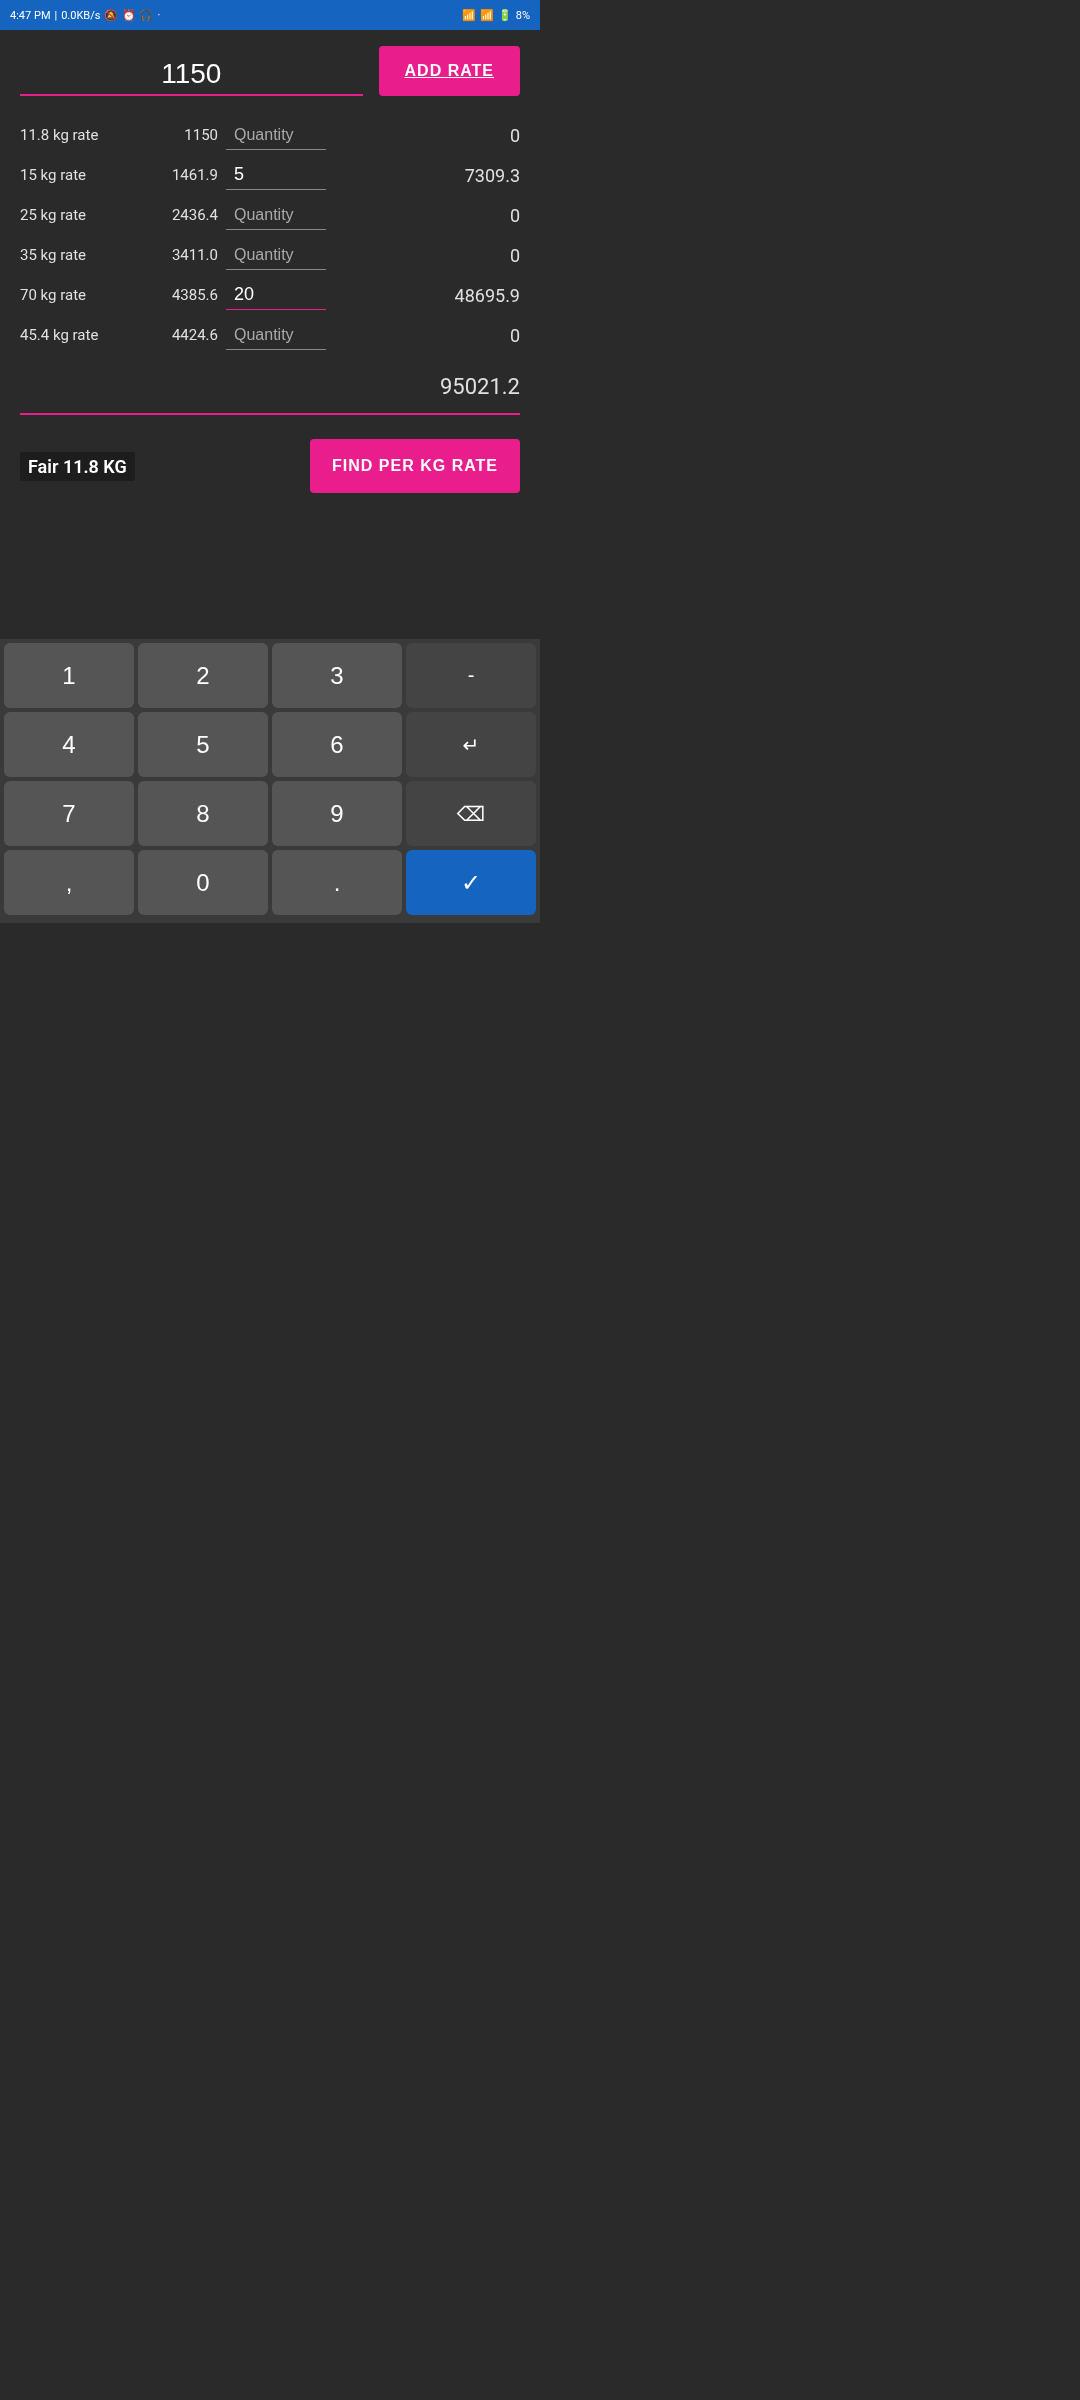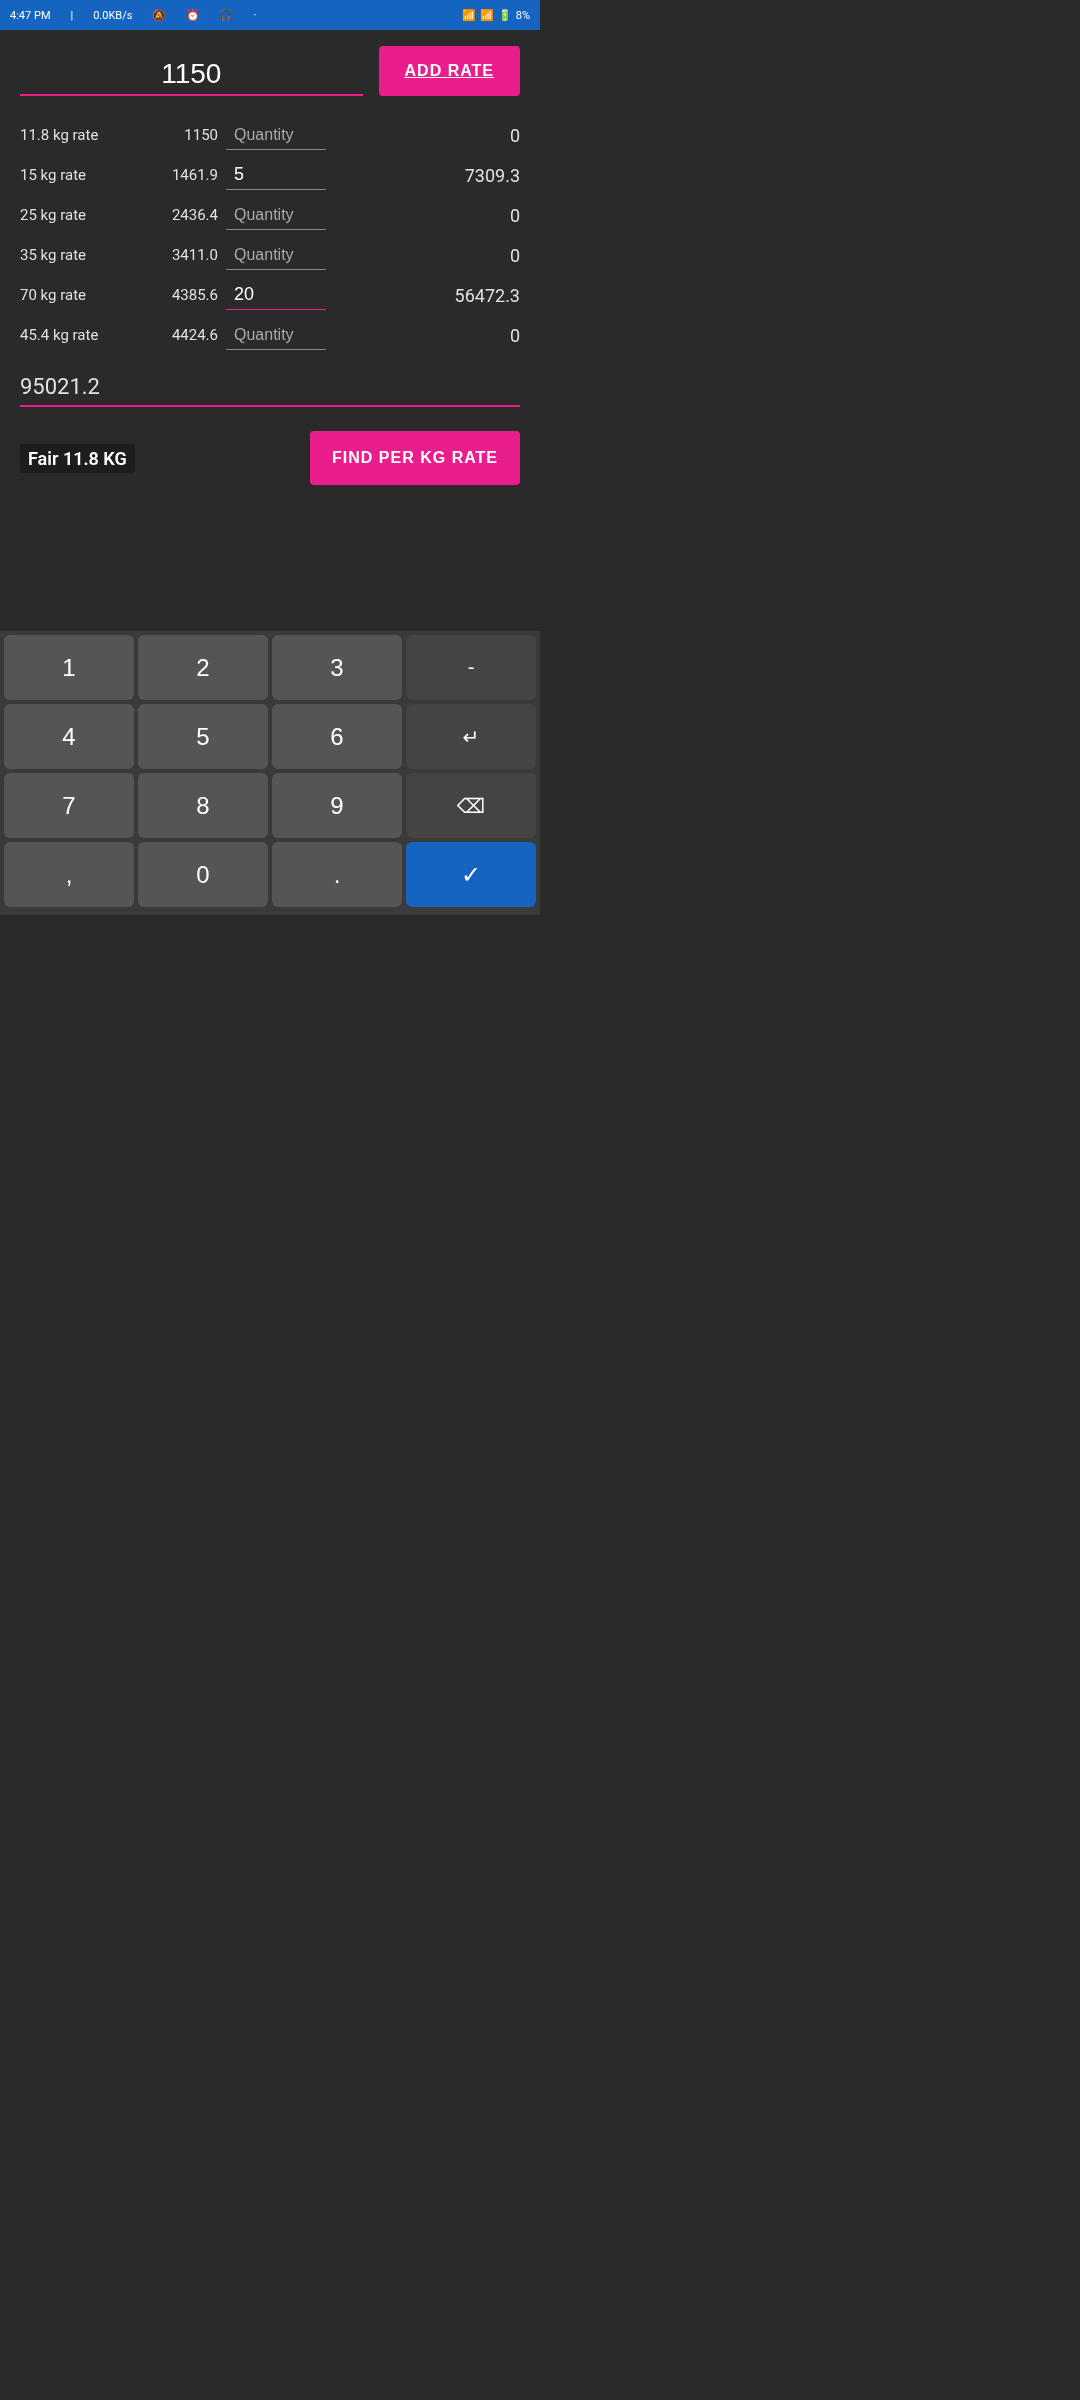--- a/index.html
+++ b/index.html
@@ -19,21 +19,21 @@
       width: 100%;
       height: 30px;
       background: #1565C0;
       display: flex;
       align-items: center;
       justify-content: space-between;
       padding: 0 10px;
       font-size: 11px;
       color: #fff;
     }
-    .status-left { display: flex; align-items: center; gap: 20px; }
+    .status-left { display: flex; align-items: center; gap: 4px; }
     .status-right { display: flex; align-items: center; gap: 4px; }
 
     
     .main {
       padding: 16px 20px;
     }
 
     
     .top-row {
       display: flex;
@@ -124,25 +124,25 @@
     .result-value {
       font-size: 18px;
       color: #e0e0e0;
       text-align: right;
       flex: 1;
     }
 
     
     .total-row {
       display: flex;
-      justify-content: flex-start;
+      justify-content: flex-end;
       margin-top: 24px;
       padding-right: 0;
       border-bottom: 2px solid #E91E8C;
-      padding-bottom: 6px;
+      padding-bottom: 14px;
       margin-bottom: 24px;
     }
 
     .total-value {
       font-size: 22px;
       font-weight: 400;
       color: #e0e0e0;
     }
 
     
@@ -266,21 +266,21 @@
       <div class="rate-row">
         <span class="rate-label">35 kg rate</span>
         <span class="rate-value">3411.0</span>
         <input class="qty-input" type="text" placeholder="Quantity" style="">
         <span class="result-value">0</span>
       </div>
       <div class="rate-row">
         <span class="rate-label">70 kg rate</span>
         <span class="rate-value">4385.6</span>
         <input class="qty-input active" type="text" placeholder="Quantity" value="20" style="">
-        <span class="result-value">56472.3</span>
+        <span class="result-value">48695.9</span>
       </div>
       <div class="rate-row">
         <span class="rate-label">45.4 kg rate</span>
         <span class="rate-value">4424.6</span>
         <input class="qty-input" type="text" placeholder="Quantity" style="">
         <span class="result-value">0</span>
       </div>
     </div>
 
   <div class="total-row">

